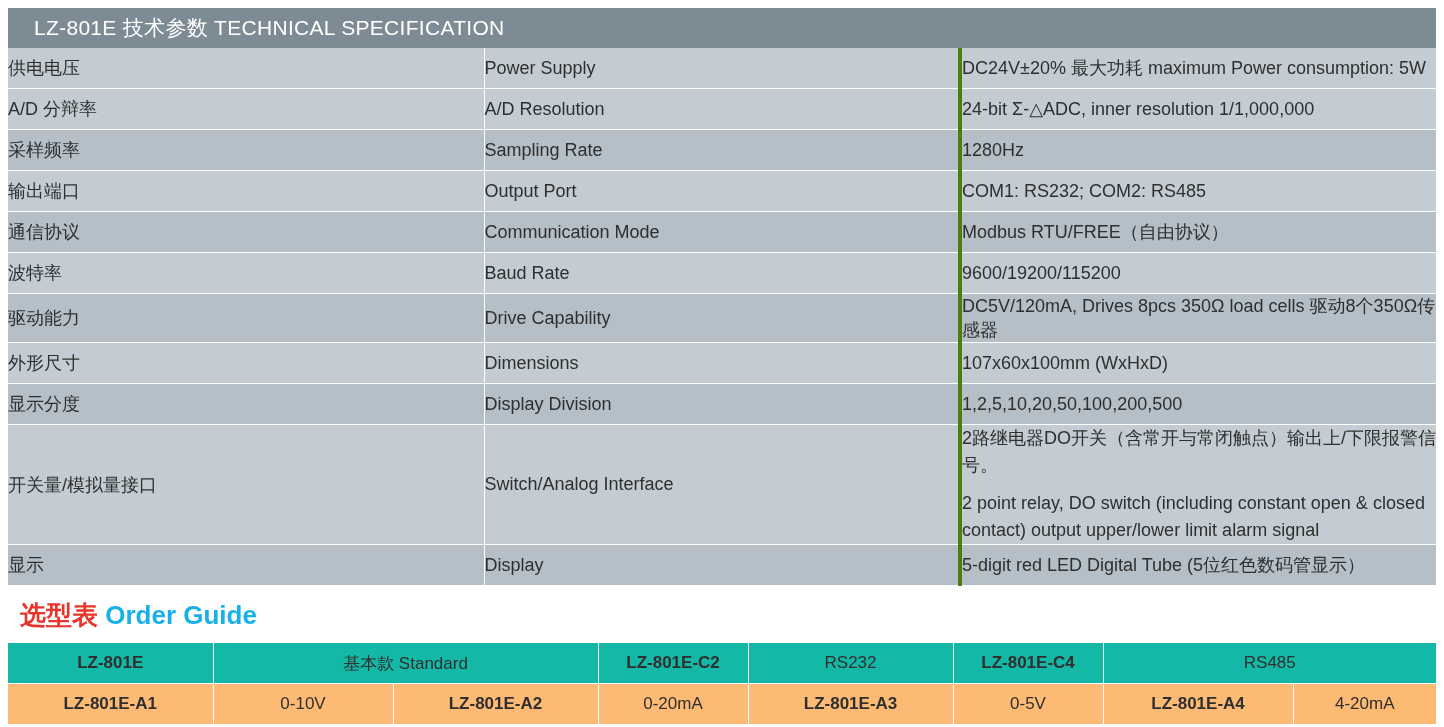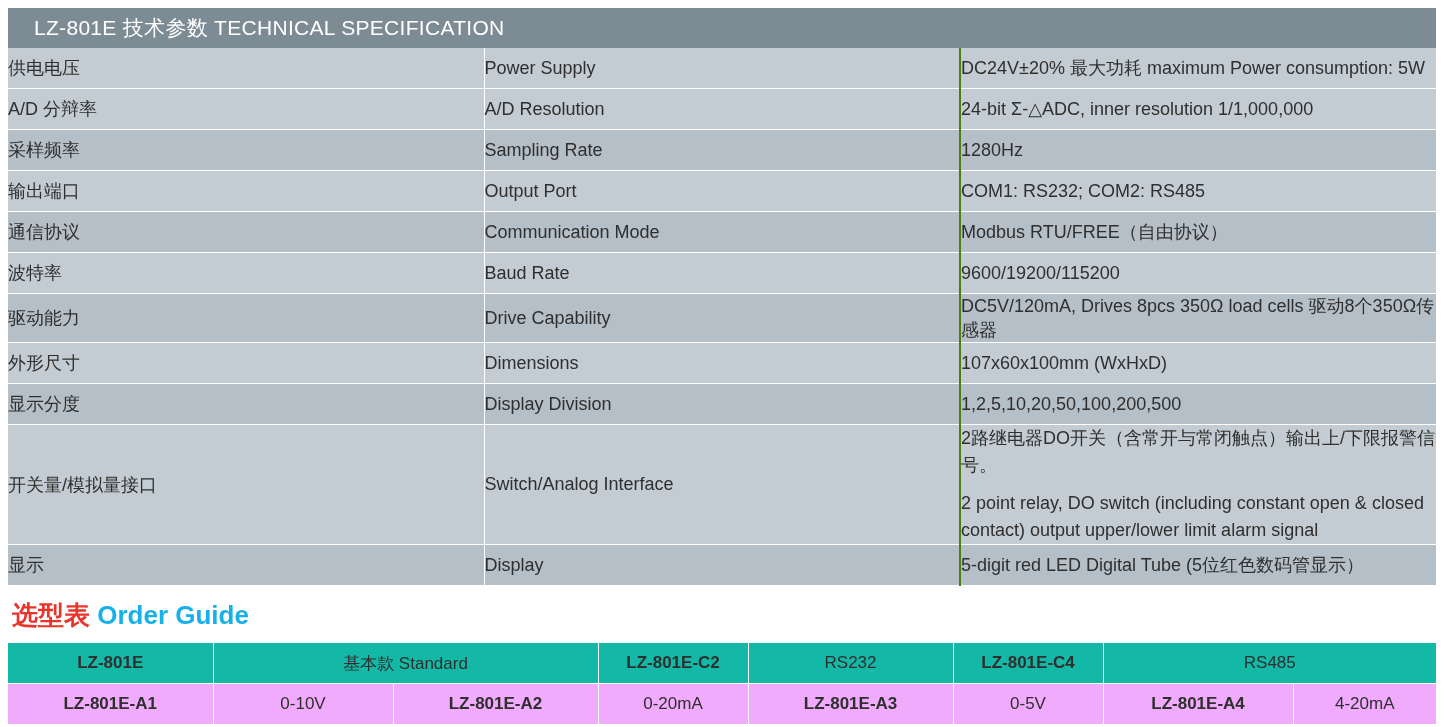--- a/index.html
+++ b/index.html
@@ -60,39 +60,39 @@
     border-bottom: 1px solid #ffffff;
   }
   .cell-cn {
     width: 182px;
     padding-left: 18px;
     border-right: 1px solid #ffffff;
   }
   .cell-en {
     width: 275px;
     padding-left: 14px;
-    border-right: 2px solid #4d7c0f;
+    border-right: 4px solid #4d7c0f;
   }
   .cell-val {
     padding-left: 14px;
     padding-right: 10px;
   }
   .cell-val .line2 {
     display: block;
     margin-top: 11px;
   }
   .tall {
     height: 66px;
   }
   .tall .cell-val { line-height: 1.5; }
 
   
   .order-heading {
     position: absolute;
-    left: 12px;
+    left: 20px;
     top: 598px;
     font-size: 26px;
     font-weight: bold;
     white-space: nowrap;
   }
   .order-heading .cn { color: #e8342a; }
   .order-heading .en { color: #17b0e8; }
 
   
   .order-table {
@@ -112,21 +112,21 @@
     font-size: 17px;
     color: #2f2f2f;
   }
   .order-table tr td:last-child { border-right: none; }
   .o-code {
     font-weight: bold;
     font-size: 21px;
     color: #22262b;
   }
   .o-row-a { background: #14b8a6; }
-  .o-row-b { background: #f0abfc; margin-left: 8px; }
+  .o-row-b { background: #fdba74; margin-left: 8px; }
 </style>
 </head>
 <body>
 
 <div class="page">
 
   <table class="spec-table">
     <tbody>
       <tr class="spec-header">
         <td colspan="3" class="title">LZ-801E 技术参数 TECHNICAL SPECIFICATION</td>

